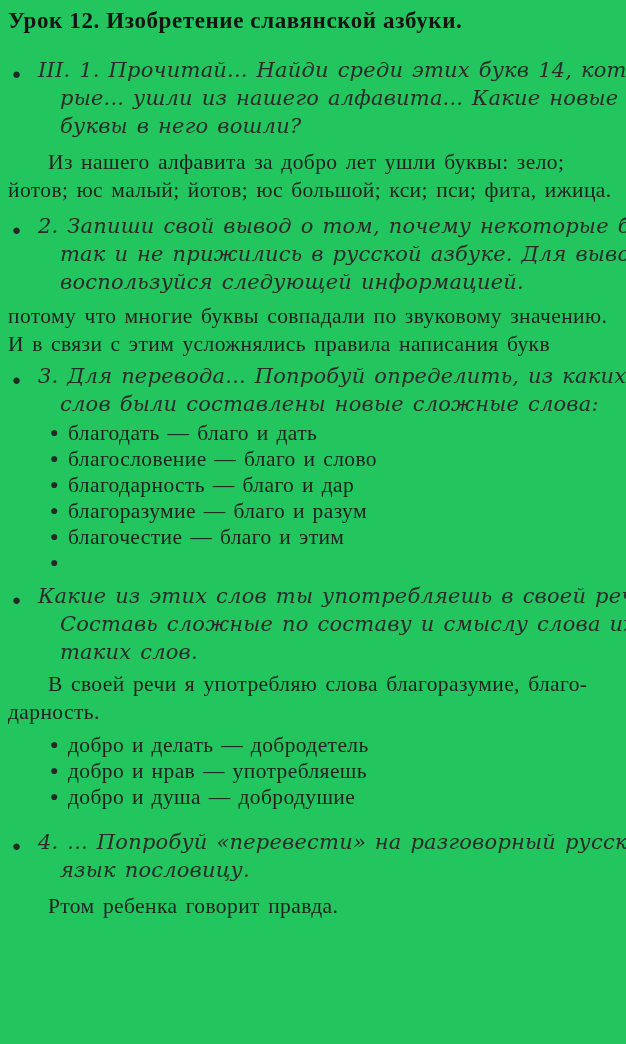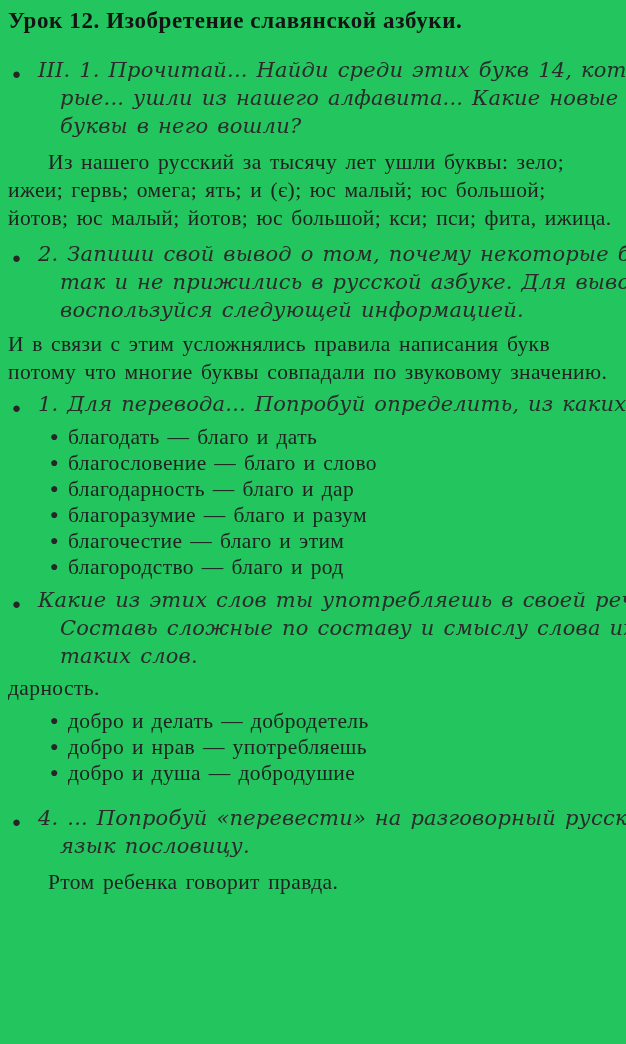--- a/index.html
+++ b/index.html
@@ -106,43 +106,43 @@
   <div class="q-block mt-q1">
     <span class="q-bullet">●</span>
     <div class="q-lines">
       <div class="q-line">III. 1. Прочитай...  Найди среди этих букв 14, кото-</div>
       <div class="q-line cont">рые...  ушли из нашего алфавита...  Какие новые</div>
       <div class="q-line cont">буквы в него вошли?</div>
     </div>
   </div>
 
   <div class="a-lines mt-p1">
-    <div class="a-line ind">Из нашего русский за тысячу лет ушли буквы: зело;</div>
-    <div class="a-line">ижеи; гервь; омега; ять; и (є); юс малый; юс большой;</div>
+    <div class="a-line ind">Из нашего алфавита за добро лет ушли буквы: зело;</div>
     <div class="a-line">йотов; юс малый; йотов; юс большой; кси; пси; фита, ижица.</div>
   </div>
 
   <div class="q-block mt-q2">
     <span class="q-bullet">●</span>
     <div class="q-lines">
       <div class="q-line">2. Запиши свой вывод о том, почему некоторые бкувы</div>
       <div class="q-line cont">так и не прижились в русской азбуке. Для выводв</div>
       <div class="q-line cont">воспользуйся следующей информацией.</div>
     </div>
   </div>
 
   <div class="a-lines mt-a2">
+    <div class="a-line">потому что многие буквы совпадали по звуковому значению.</div>
     <div class="a-line">И в связи с этим усложнялись правила написания букв</div>
-    <div class="a-line">потому что многие буквы совпадали по звуковому значению.</div>
   </div>
 
   <div class="q-block mt-q3">
     <span class="q-bullet">●</span>
     <div class="q-lines">
-      <div class="q-line">1. Для перевода...  Попробуй определить, из каких</div>
+      <div class="q-line">3. Для перевода...  Попробуй определить, из каких</div>
+      <div class="q-line cont">слов были составлены новые сложные слова:</div>
     </div>
   </div>
 
   <div class="sub-list mt-l1">
     <div class="sub-item">
       <span class="sub-bullet">●</span>
       <span>благодать — благо и дать</span>
     </div>
     <div class="sub-item">
       <span class="sub-bullet">●</span>
@@ -155,34 +155,34 @@
     <div class="sub-item">
       <span class="sub-bullet">●</span>
       <span>благоразумие — благо и разум</span>
     </div>
     <div class="sub-item">
       <span class="sub-bullet">●</span>
       <span>благочестие — благо и этим</span>
     </div>
     <div class="sub-item">
       <span class="sub-bullet">●</span>
-      <span>благородство — благо и род</span>
     </div>
   </div>
 
   <div class="q-block mt-q4">
     <span class="q-bullet">●</span>
     <div class="q-lines">
       <div class="q-line">Какие из этих слов ты употребляешь в своей речи?..</div>
       <div class="q-line cont">Составь сложные по составу и смыслу слова их</div>
       <div class="q-line cont">таких слов.</div>
     </div>
   </div>
 
   <div class="a-lines mt-a4">
+    <div class="a-line ind">В своей речи я употребляю слова благоразумие, благо-</div>
     <div class="a-line">дарность.</div>
   </div>
 
   <div class="sub-list mt-l2">
     <div class="sub-item">
       <span class="sub-bullet">●</span>
       <span>добро и делать — добродетель</span>
     </div>
     <div class="sub-item">
       <span class="sub-bullet">●</span>

